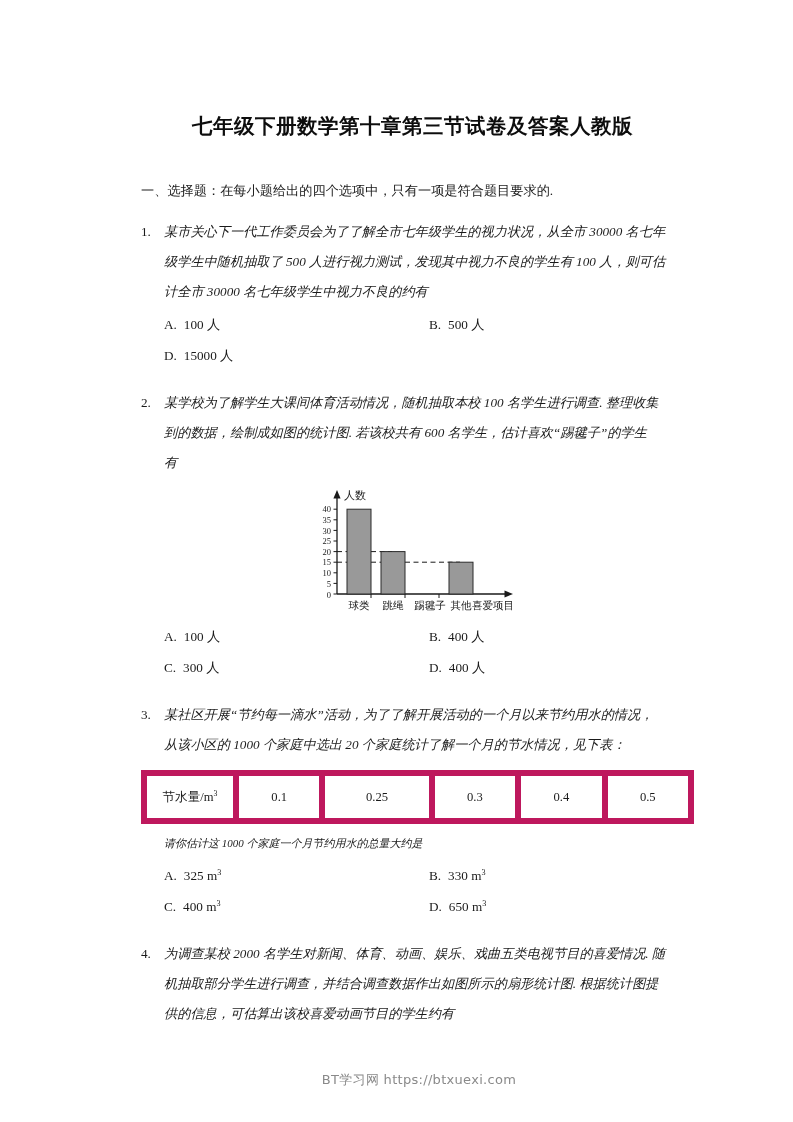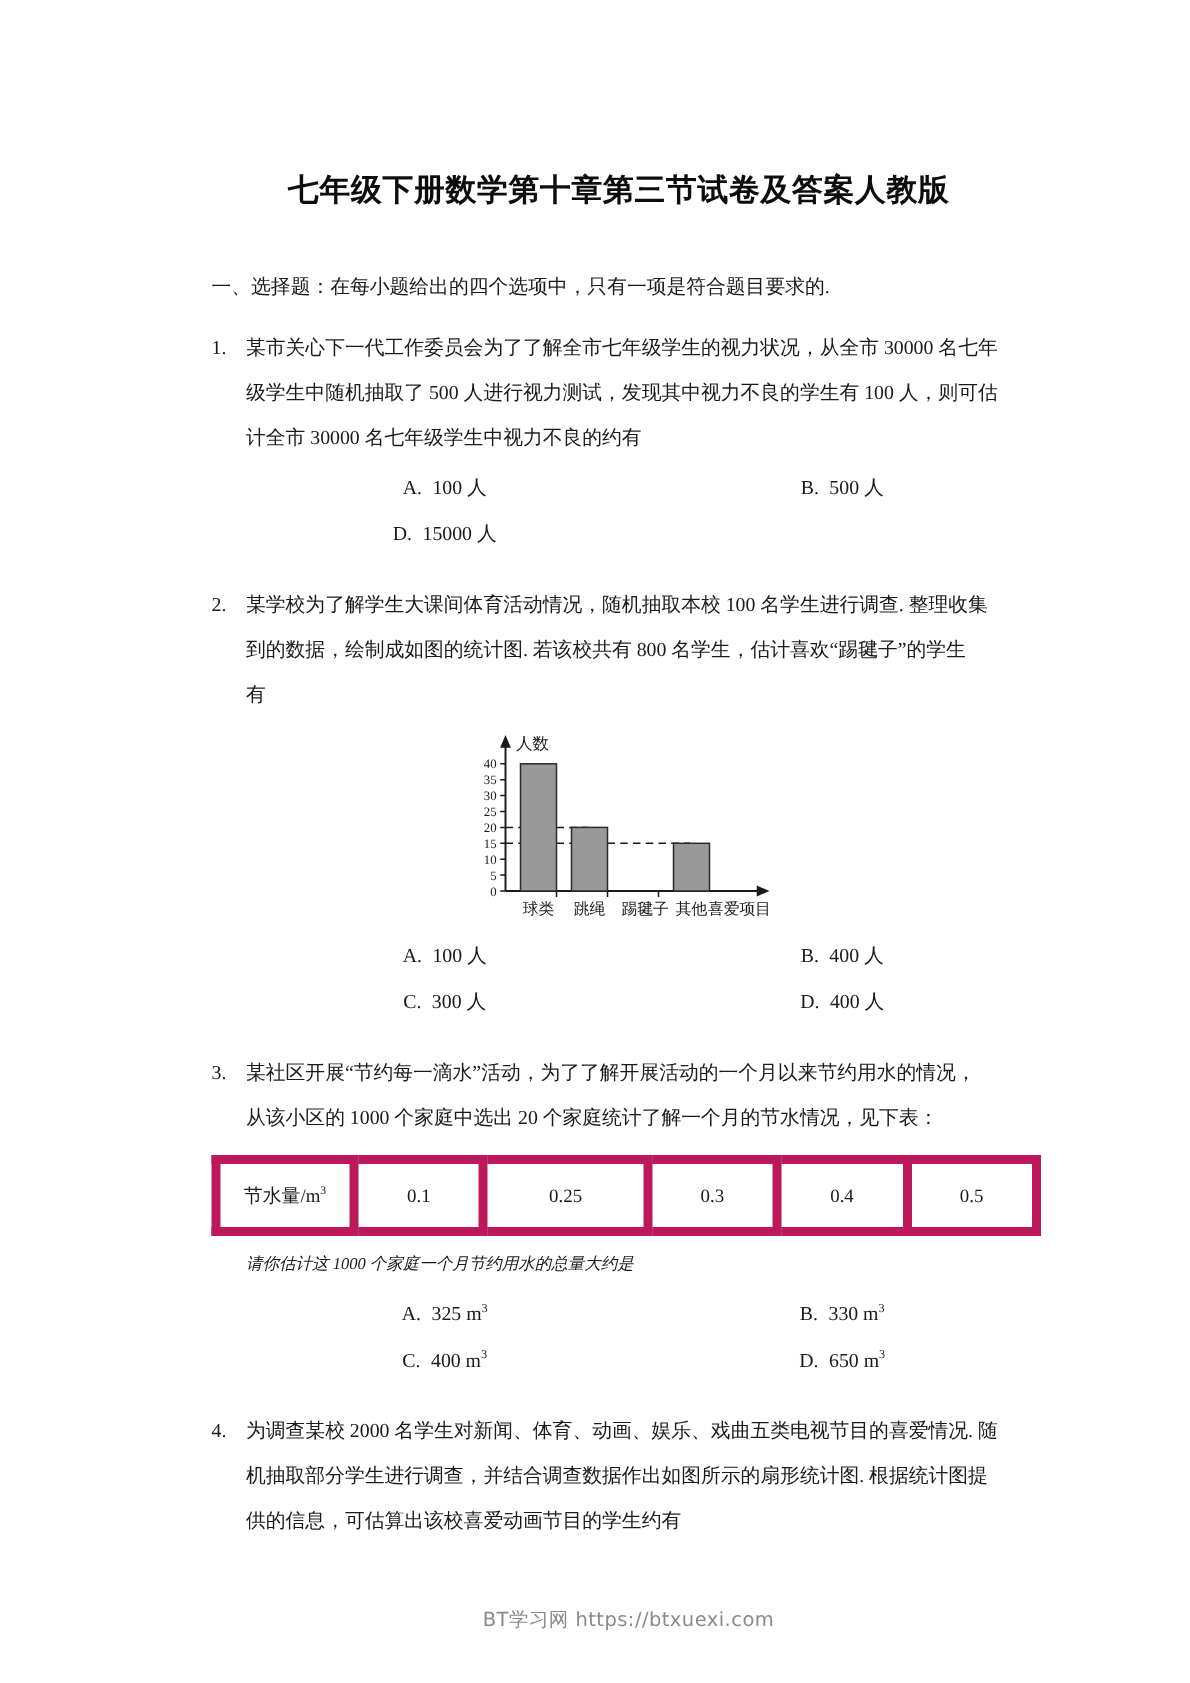--- a/index.html
+++ b/index.html
@@ -53,35 +53,35 @@
   }
   .qnum {
     width: 23px;
     flex: 0 0 23px;
     text-align: left;
   }
   .qtext {
     flex: 1 1 auto;
     text-align: justify;
     text-justify: inter-ideograph;
+    font-style: italic;
   }
 
   .opts {
     padding-left: 136px;
     padding-right: 103px;
     margin-top: 2px;
   }
   .optrow {
     display: flex;
     font-size: 13.2px;
     line-height: 31px;
   }
   .opt {
     width: 50%;
-    text-align: center;
   }
   .opt .lab { margin-right: 7px; }
 
   sup {
     font-size: 0.62em;
     vertical-align: super;
     line-height: 0;
   }
 
   
@@ -180,21 +180,21 @@
     </div>
   </div>
 
   <div class="qblock">
     <div class="qline">
       <span class="qnum">2.</span>
       <span class="qtext">某学校为了解学生大课间体育活动情况，随机抽取本校 100 名学生进行调查. 整理收集</span>
     </div>
     <div class="qline">
       <span class="qnum"></span>
-      <span class="qtext">到的数据，绘制成如图的统计图. 若该校共有 800 名学生，估计喜欢“踢毽子”的学生</span>
+      <span class="qtext">到的数据，绘制成如图的统计图. 若该校共有 600 名学生，估计喜欢“踢毽子”的学生</span>
     </div>
     <div class="qline">
       <span class="qnum"></span>
       <span class="qtext">有</span>
     </div>
   </div>
 
   <div class="chart-wrap">
     <div class="chart">
       <svg width="216" height="135" viewBox="0 0 216 135">

